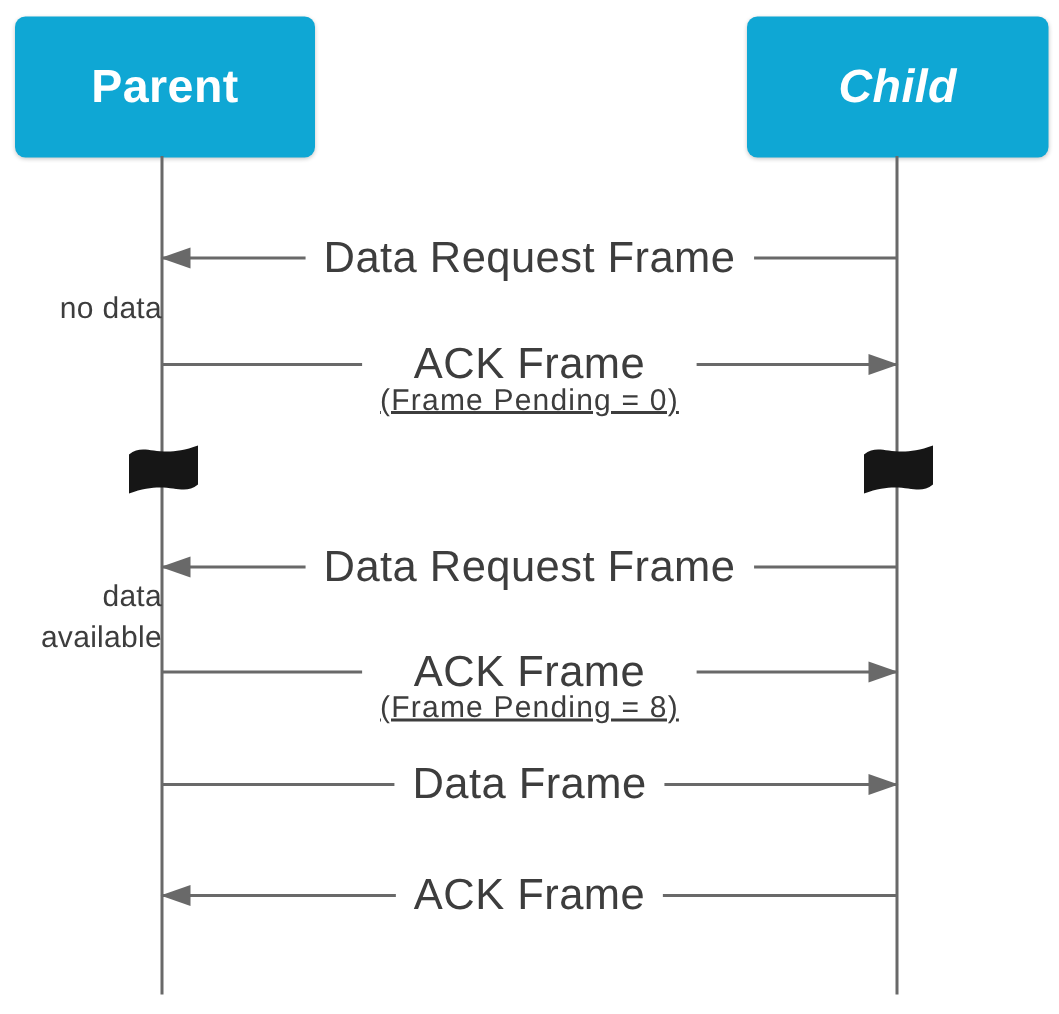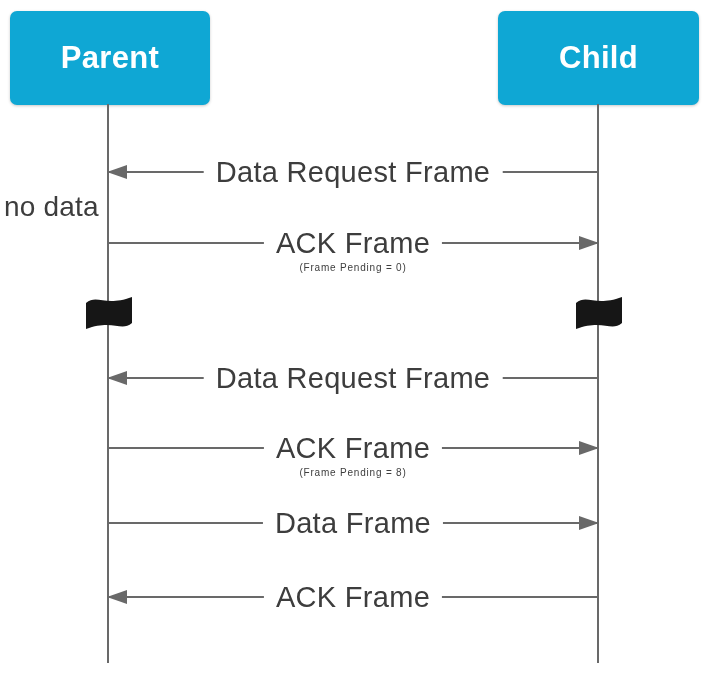--- a/index.html
+++ b/index.html
@@ -19,21 +19,21 @@
   
   .actor{
     position:absolute;top:11px;height:94px;
     background:var(--accent);
     border-radius:7px;
     display:flex;align-items:center;justify-content:center;
     color:#fff;font-size:31px;font-weight:600;letter-spacing:.3px;
     box-shadow:0 1px 3px rgba(0,0,0,.22);
   }
   .actor.parent{left:10px;width:200px;}
-  .actor.child{left:498px;width:201px;}
+  .actor.child{left:498px;width:201px;font-style:italic;}
 
   
   .lifeline{
     position:absolute;top:104px;width:2px;height:559px;
     background:var(--line);
   }
   .lifeline.parent{left:107px;}
   .lifeline.child{left:597px;}
 
   
@@ -50,27 +50,27 @@
   .msg.dir-left .head{left:-1px;border-right:20px solid var(--line);}
   .msg.dir-right .head{right:-1px;border-left:20px solid var(--line);}
   .msg .label{
     position:absolute;left:50%;transform:translateX(-50%);top:0;
     background:#fff;padding:0 12px;text-align:center;white-space:nowrap;
   }
   .msg .label .main{
     font-size:29px;line-height:32px;color:var(--ink);letter-spacing:.3px;
   }
   .msg .label .sub{
-    font-size:10px;line-height:17px;color:var(--ink);letter-spacing:.8px;
+    font-size:20px;line-height:17px;color:var(--ink);letter-spacing:.8px;text-decoration:underline;
   }
 
   
   .side-note{
-    position:absolute;left:4px;width:104px;text-align:left;
-    font-size:28px;line-height:27px;color:var(--ink);letter-spacing:.2px;
+    position:absolute;left:4px;width:104px;text-align:right;
+    font-size:20px;line-height:27px;color:var(--ink);letter-spacing:.2px;
   }
   .side-note.no-data{top:193px;}
   .side-note.data-available{top:385px;}
 
   
   .flag{position:absolute;width:50px;height:42px;}
   .flag.parent{left:84px;top:292px;}
   .flag.child{left:574px;top:292px;}
   .flag svg{display:block;width:100%;height:100%;}
 </style>
@@ -129,20 +129,21 @@
 
   <div class="msg dir-right" style="top:432px">
     <div class="wire"></div>
     <div class="head"></div>
     <div class="label">
       <div class="main">ACK Frame</div>
       <div class="sub">(Frame Pending = 8)</div>
     </div>
   </div>
 
+  <div class="side-note data-available">data available</div>
 
   <div class="msg dir-right" style="top:507px">
     <div class="wire"></div>
     <div class="head"></div>
     <div class="label">
       <div class="main">Data Frame</div>
     </div>
   </div>
 
   <div class="msg dir-left" style="top:581px">

